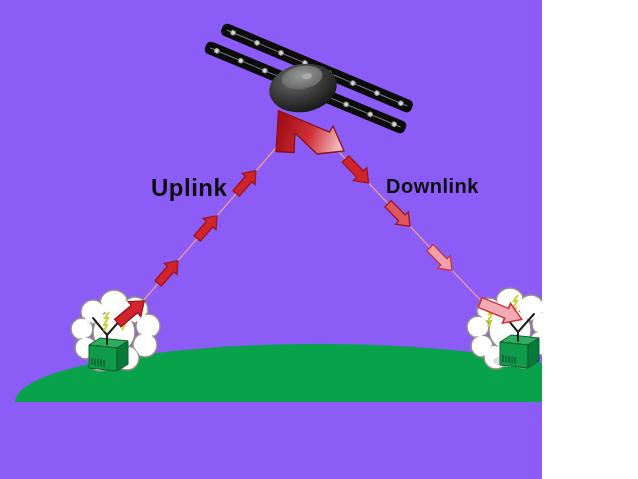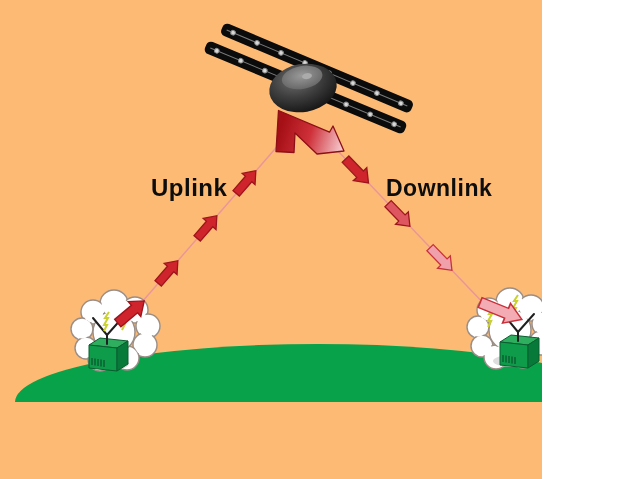--- a/index.html
+++ b/index.html
@@ -1,32 +1,32 @@
 <!DOCTYPE html>
 <html><head>
 <meta charset="utf-8">
 <style>
   html,body{margin:0;padding:0;background:#fff;}
   .stage{
     position:relative;
     width:542px;height:479px;
-    background:#fdba74;
+    background:#8b5cf6;
     overflow:hidden;
     font-family:"Liberation Sans",sans-serif;
   }
   .stage svg{position:absolute;left:0;top:0;}
   .link-label{
     position:absolute;
     font-weight:bold;
     color:#0d0d0d;
     letter-spacing:.5px;
     user-select:none;
   }
   .uplink-label{left:151px;top:174px;font-size:24px;}
-  .downlink-label{left:386px;top:175px;font-size:23px;}
+  .downlink-label{left:386px;top:175px;font-size:20px;}
 </style>
 </head>
 <body>
 
 <div class="stage">
 
 <svg width="638" height="479" viewBox="0 0 638 479">
   <defs>
 
     <path id="blockArrow" d="M-15,-4.2 L4,-4.2 L4,-8.5 L15,0 L4,8.5 L4,4.2 L-15,4.2 Z"></path>

